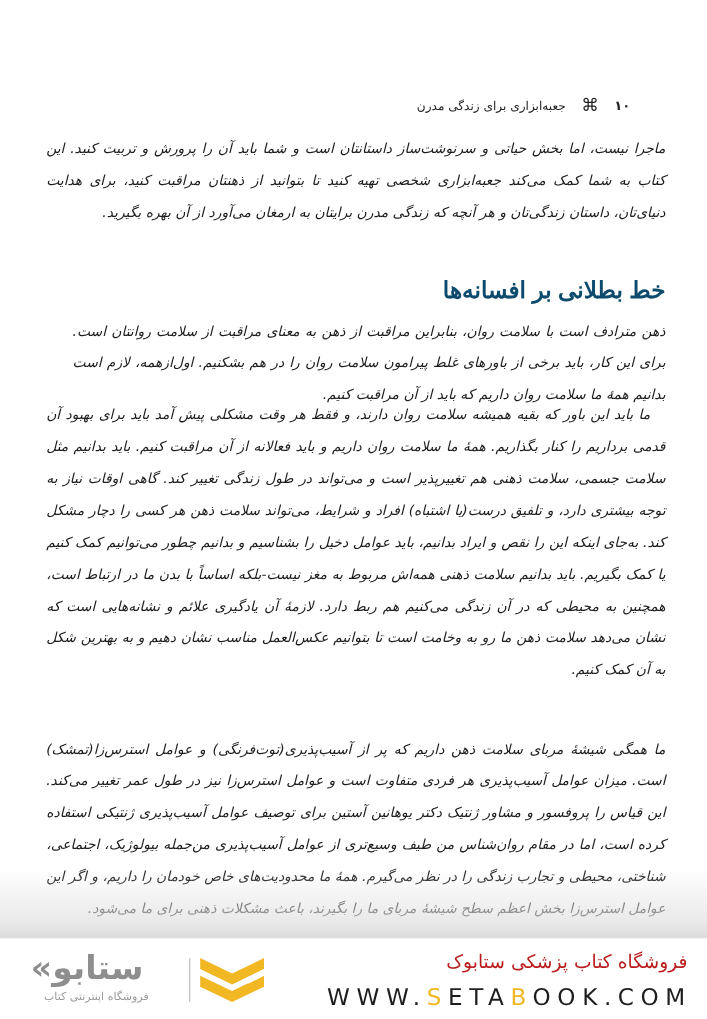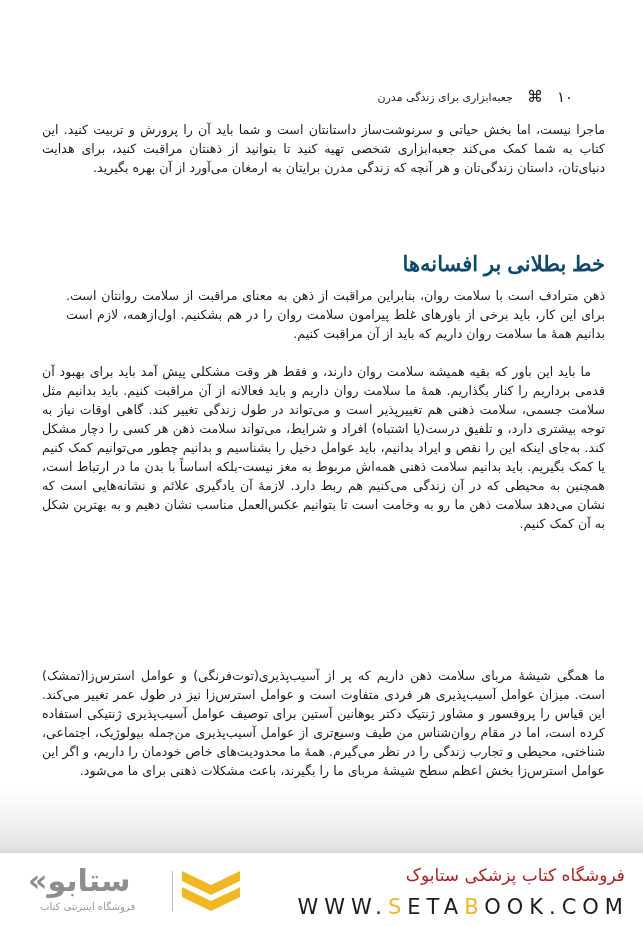--- a/index.html
+++ b/index.html
@@ -6,27 +6,27 @@
   html, body { width: 643px; height: 926px; background: #ffffff; overflow: hidden; }
   body { position: relative; font-family: "DejaVu Sans", sans-serif; color: #1a1a1a; }
 
   .page { position: absolute; left: 0; top: 0; width: 643px; height: 850px; background: #fff; }
 
   .running-header {
     position: absolute; top: 88px; right: 70px;
     direction: rtl; display: flex; align-items: center; gap: 14px;
     font-size: 11px; color: #222;
   }
-  .running-header .pnum { font-size: 15px; }
+  .running-header .pnum { font-size: 12px; font-weight: bold; }
   .running-header .glyph { font-size: 16px; line-height: 1; }
 
   .body-text {
     position: absolute; left: 42px; right: 38px;
     direction: rtl; text-align: justify; text-align-last: right;
-    font-size: 12.6px; line-height: 19px; color: #1c1c1c;
+    font-size: 12.6px; line-height: 29px; color: #1c1c1c; font-style: italic;
   }
   .p1 { top: 120px; }
   .h2 {
     position: absolute; right: 38px; direction: rtl;
     font-family: Liberation Sans, sans-serif; font-weight: bold;
     font-size: 21px; color: #0c4a6e;
   }
   .h2a { top: 252px; }
   .p2 { top: 286px; margin-left: 24px; }
   .p3 { top: 362px; text-indent: 14px; }

